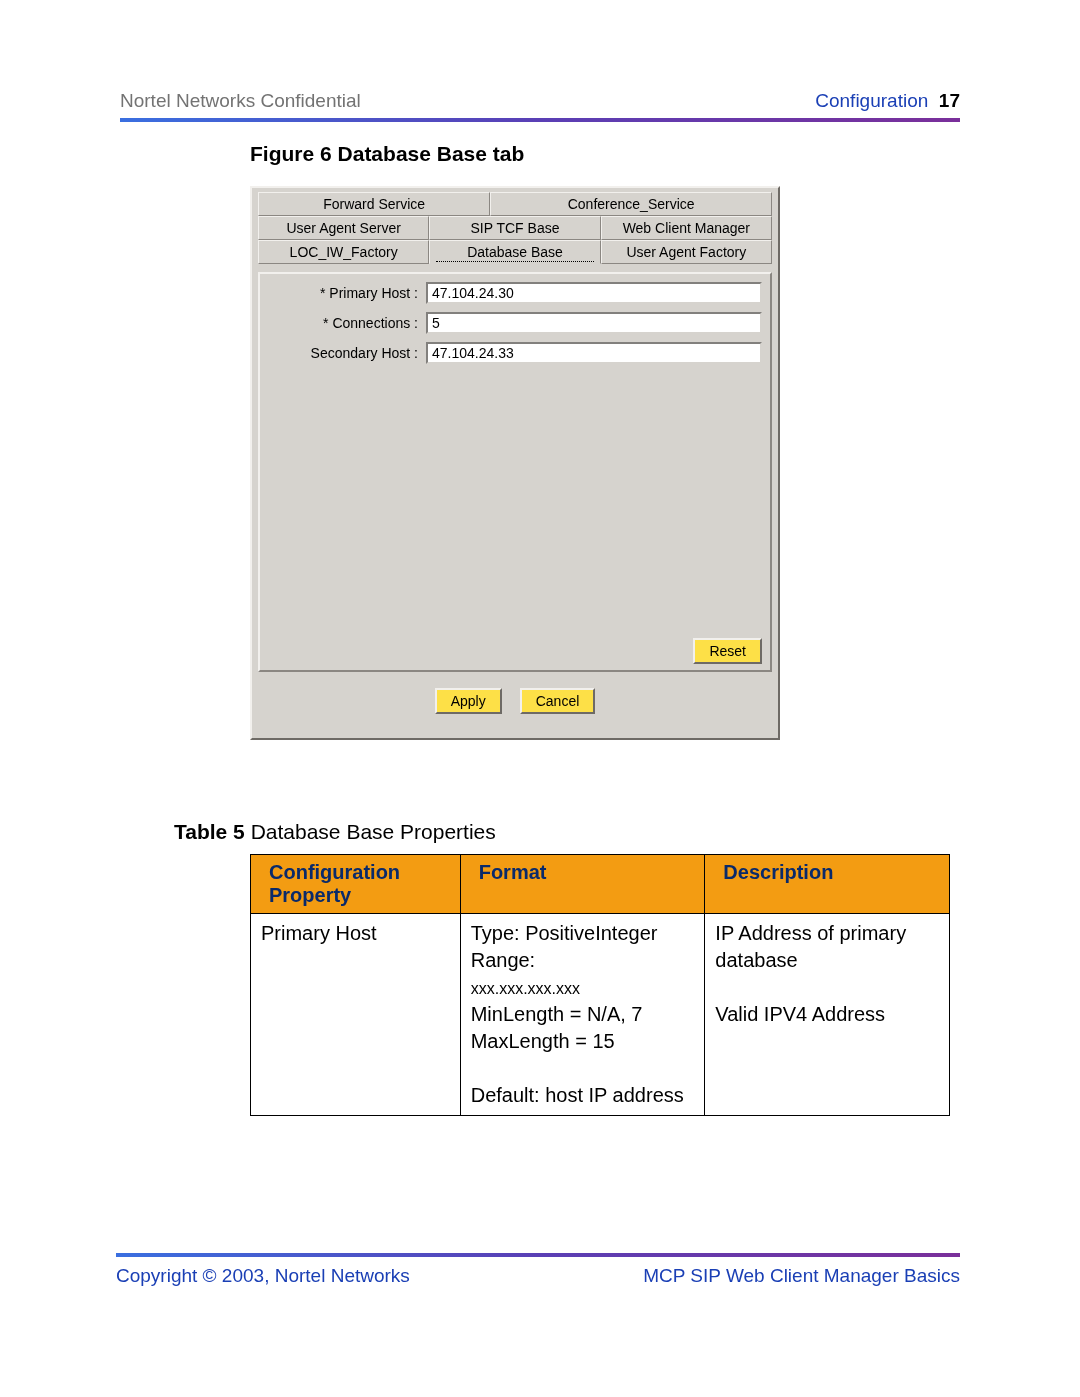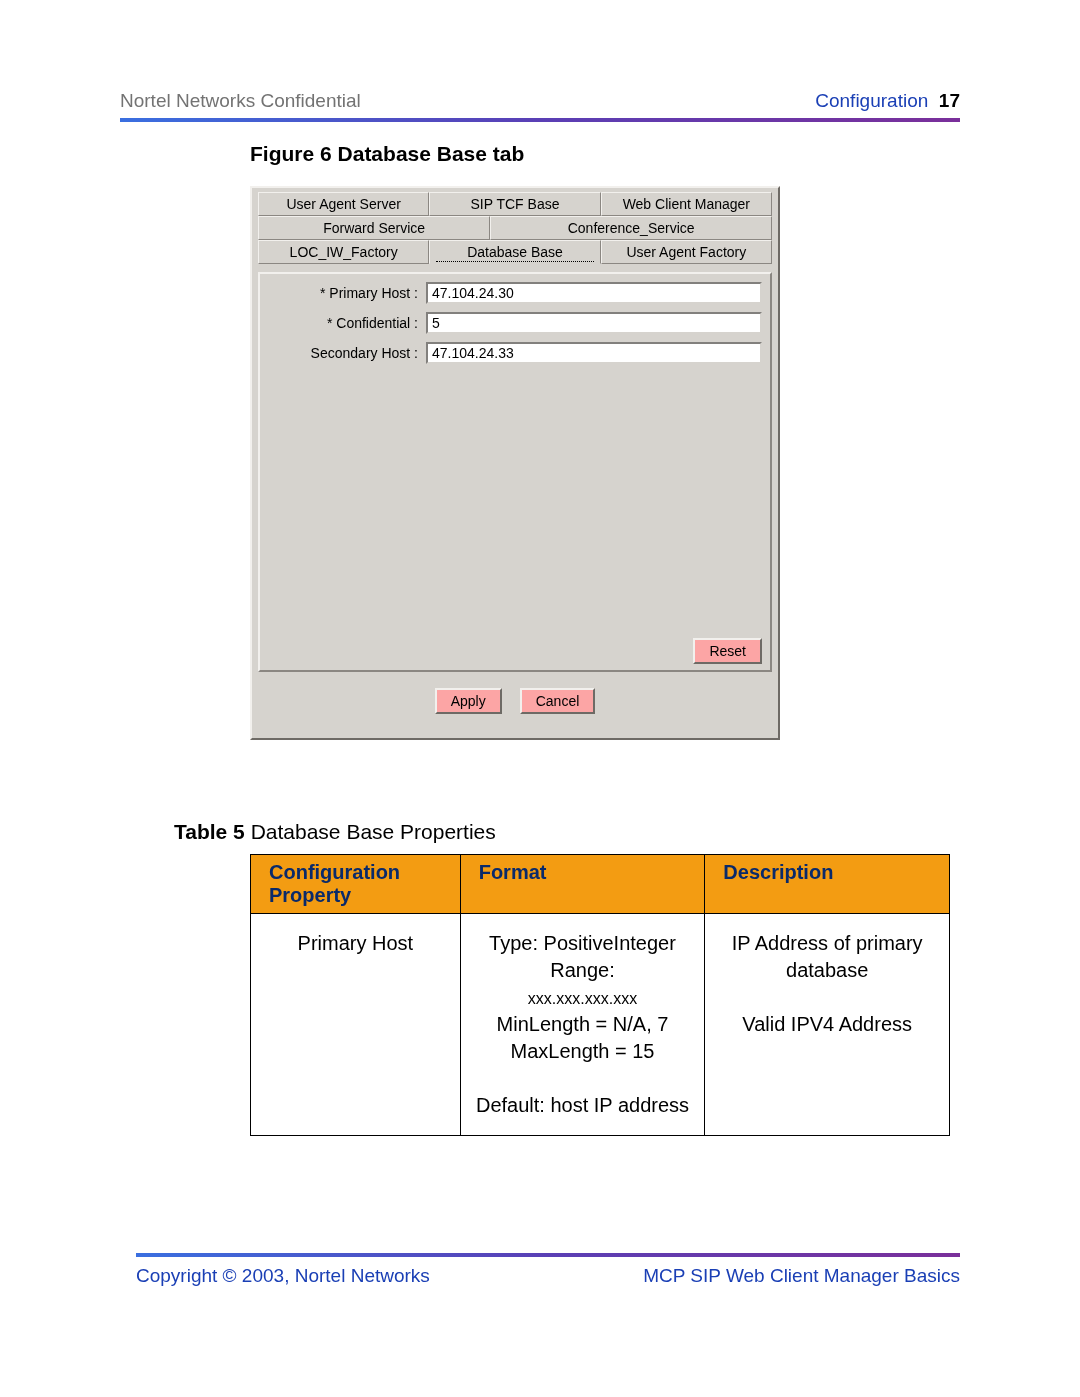--- a/index.html
+++ b/index.html
@@ -118,21 +118,21 @@
     font-size: 14px;
     line-height: 20px;
     box-sizing: border-box;
   }
   .reset-row {
     position: absolute;
     right: 8px;
     bottom: 6px;
   }
   .btn {
-    background: #fca5a5;
+    background: #fde047;
     border: 2px solid #d6d3ce;
     border-top-color: #f2f0ed;
     border-left-color: #f2f0ed;
     border-right-color: #6e6a65;
     border-bottom-color: #6e6a65;
     padding: 3px 14px;
     font-family: Tahoma, Arial, sans-serif;
     font-size: 14px;
     cursor: default;
   }
@@ -162,32 +162,31 @@
     font-weight: bold;
     text-align: left;
     vertical-align: top;
     padding: 6px 18px;
     border: 1px solid #000;
   }
   .prop-table td {
     border: 1px solid #000;
     border-top: none;
     vertical-align: top;
-    padding: 16px 10px;
+    padding: 6px 10px;
     line-height: 1.35;
-    text-align: center;
   }
   .smallgray {
     font-size: 16px;
   }
   .desc-bold { font-weight: normal; }
   
   .footer {
     position: absolute;
-    left: 136px;
+    left: 116px;
     right: 120px;
     bottom: 110px;
   }
   .bottom-rule {
     height: 4px;
     background: linear-gradient(to right, #3a6fe0, #5a3fb5, #7a2f9a);
     margin-bottom: 8px;
   }
   .footer-row {
     display: flex;
@@ -210,42 +209,42 @@
   <div class="top-rule"></div>
 
   <div class="fig-title">
     <b>Figure 6</b>&nbsp;<b>Database Base tab</b>
   </div>
 
   <div class="dialog-wrap">
     <div class="dialog">
       <div class="tab-area">
         <div class="tabrow">
+          <div class="tab" style="flex:0.9">Forward Service</div>
+          <div class="tab" style="flex:1.1">Conference_Service</div>
+        </div>
+        <div class="tabrow">
           <div class="tab">User Agent Server</div>
           <div class="tab">SIP TCF Base</div>
           <div class="tab">Web Client Manager</div>
-        </div>
-        <div class="tabrow">
-          <div class="tab" style="flex:0.9">Forward Service</div>
-          <div class="tab" style="flex:1.1">Conference_Service</div>
         </div>
         <div class="tabrow">
           <div class="tab">LOC_IW_Factory</div>
           <div class="tab active">Database Base</div>
           <div class="tab">User Agent Factory</div>
         </div>
       </div>
 
       <div class="panel">
         <div class="form-row">
           <div class="form-label">* Primary Host :</div>
           <input class="form-input" value="47.104.24.30" style="">
         </div>
         <div class="form-row">
-          <div class="form-label">* Confidential :</div>
+          <div class="form-label">* Connections :</div>
           <input class="form-input" value="5" style="">
         </div>
         <div class="form-row">
           <div class="form-label">Secondary Host :</div>
           <input class="form-input" value="47.104.24.33" style="">
         </div>
         <div class="reset-row">
           <button class="btn">Reset</button>
         </div>
       </div>

